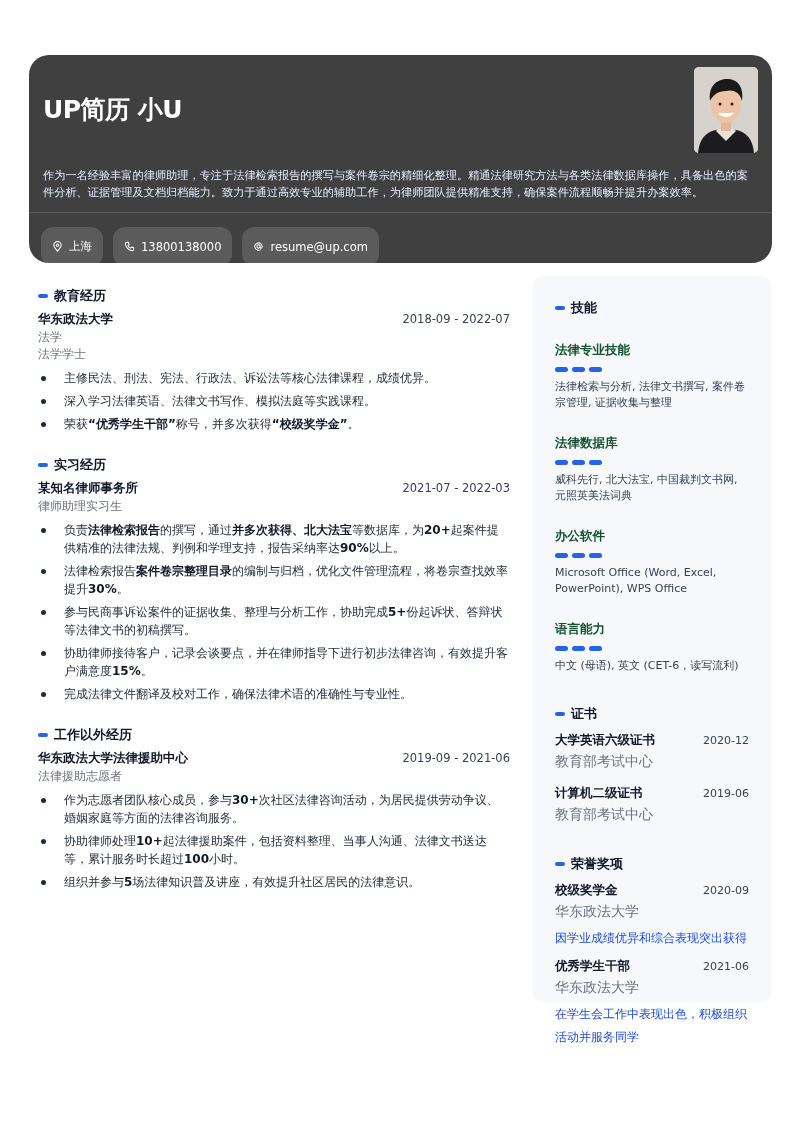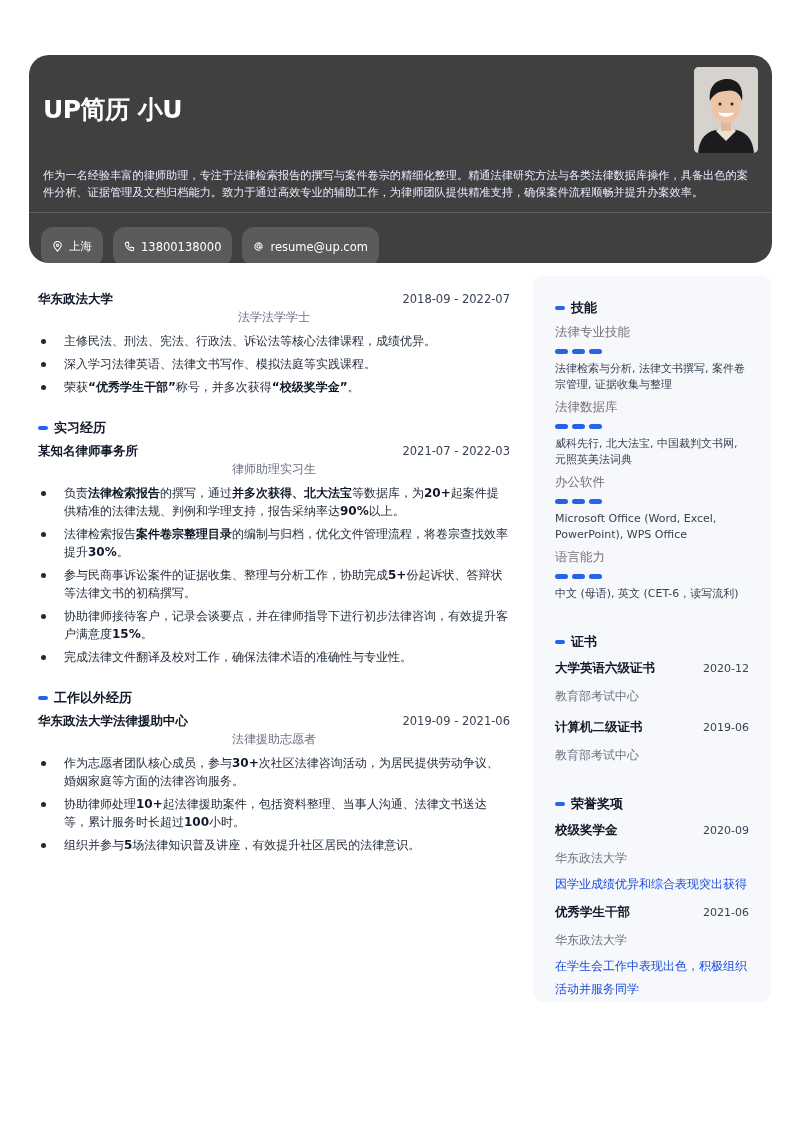--- a/index.html
+++ b/index.html
@@ -30,40 +30,40 @@
     background: rgba(255,255,255,0.14); border-radius: 12px; font-size: 11.5px; color: #fff;
   }
   .chip svg { width: 11px; height: 11px; }
 
   .main { position: absolute; left: 38px; top: 286px; width: 472px; }
   .section-title { display: flex; align-items: center; gap: 6px; font-size: 13px; font-weight: 700; color: #111827; height: 20px; }
   .bar { width: 10px; height: 4px; border-radius: 2px; background: #2563eb; display: inline-block; }
   .entry-head { display: flex; justify-content: space-between; align-items: baseline; margin-top: 5px; }
   .entry-title { font-size: 12.5px; font-weight: 700; color: #111827; }
   .entry-date { font-size: 11.5px; color: #374151; }
-  .entry-sub { display: flex; justify-content: center; font-size: 12px; color: #6b7280; margin-top: 1px; }
+  .entry-sub { display: flex; justify-content: flex-start; font-size: 12px; color: #6b7280; margin-top: 1px; flex-direction: column; }
   ul.bullets { list-style: none; margin-top: 6px; }
   ul.bullets li { position: relative; padding-left: 26px; font-size: 12px; line-height: 18px; color: #1f2937; margin-bottom: 5px; }
   ul.bullets li::before { content: ""; position: absolute; left: 3px; top: 7px; width: 5px; height: 5px; border-radius: 50%; background: #1f2937; }
   b { font-weight: 700; color: #111827; }
   .section { margin-bottom: 22px; }
 
   .sidebar {
     position: absolute; left: 533px; top: 276px; width: 238px; height: 726px;
     background: #f7f8fc; border-radius: 10px; padding: 22px 22px 0 22px;
   }
   .side-section { margin-bottom: 20px; }
-  .skill-name { font-size: 12.5px; font-weight: 400; color: #737373; margin-top: 6px; }
+  .skill-name { font-size: 12.5px; font-weight: 700; color: #14532d; margin-top: 24px; }
   .dots { display: flex; gap: 4px; margin: 8px 0 7px 0; }
   .dots span { width: 13px; height: 5px; border-radius: 3px; background: #2563eb; }
   .skill-desc { font-size: 11px; line-height: 16px; color: #374151; }
   .side-head { display: flex; justify-content: space-between; align-items: baseline; margin-top: 8px; }
   .side-title { font-size: 12.5px; font-weight: 700; color: #111827; }
   .side-date { font-size: 11px; color: #374151; }
-  .side-sub { font-size: 12px; color: #6b7280; margin-top: 11px; }
+  .side-sub { font-size: 14px; color: #6b7280; margin-top: 4px; }
   .side-desc { font-size: 12px; line-height: 23px; color: #1d4ed8; margin-top: 6px; }
   .cert { margin-bottom: 8px; }
 </style>
 </head>
 <body>
 
 <div class="header">
   <div class="name">UP简历 小U</div>
   <div class="avatar">
     <svg width="64" height="86" viewBox="0 0 64 86">
@@ -100,20 +100,24 @@
           <path d="M7.8 6 L7.8 7 C7.8 8.2 10 8.2 10 6.2 A4 4 0 1 0 8.2 9.4" fill="none" stroke="#fff" stroke-width="1.1"></path>
         </svg>
       <span>resume@up.com</span>
     </div>
   </div>
 </div>
 
 <div class="main">
 
   <div class="section">
+    <div class="section-title">
+        <span class="bar"></span>
+        <span>教育经历</span>
+      </div>
     <div class="entry-head">
       <span class="entry-title">华东政法大学</span>
       <span class="entry-date">2018-09 - 2022-07</span>
     </div>
     <div class="entry-sub">
       <span>法学</span>
       <span>法学学士</span>
     </div>
     <ul class="bullets">
       <li>主修民法、刑法、宪法、行政法、诉讼法等核心法律课程，成绩优异。</li>

